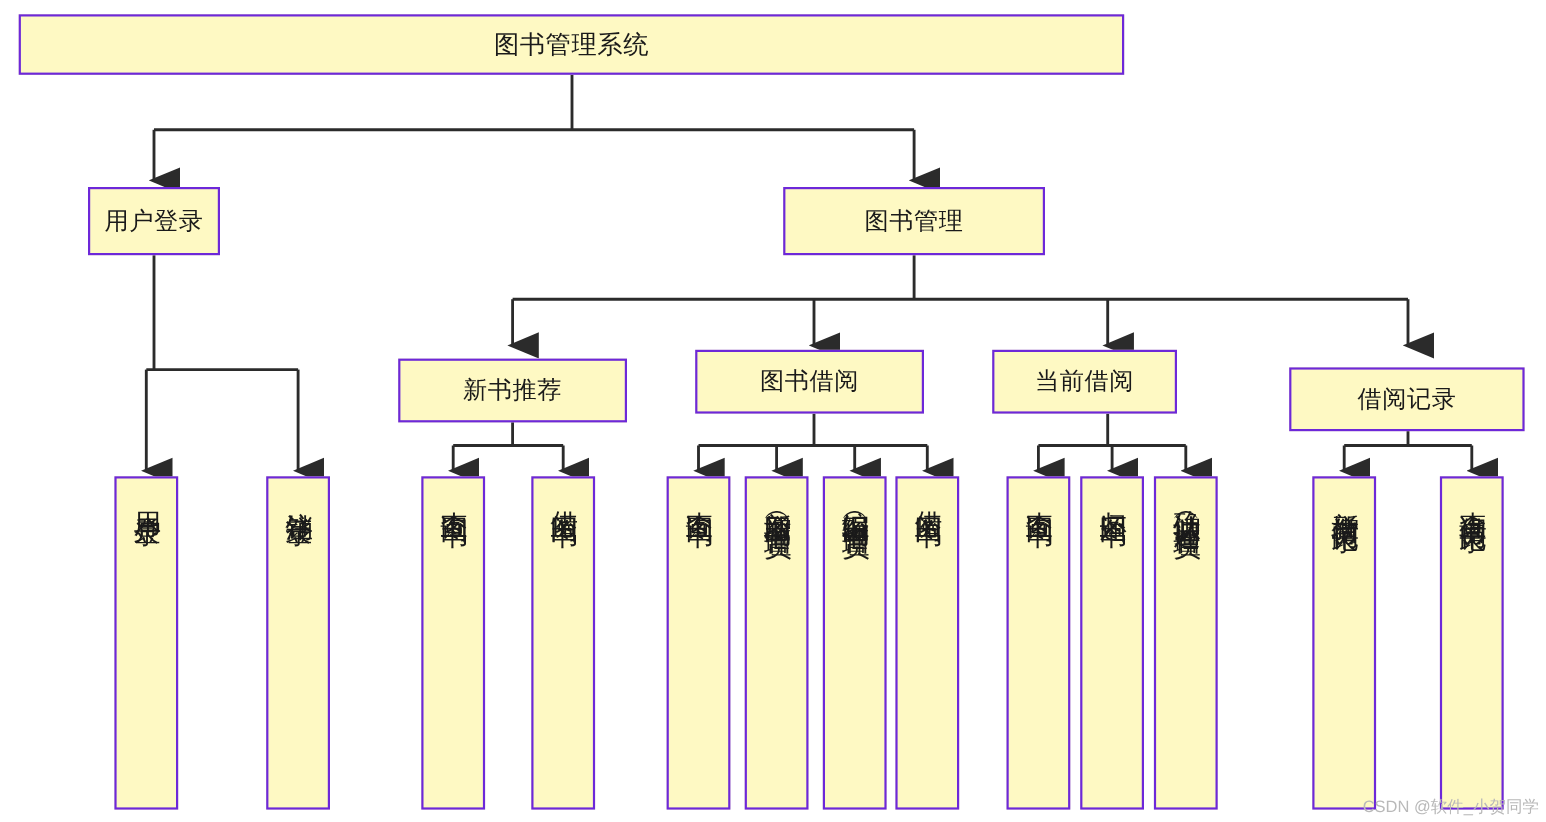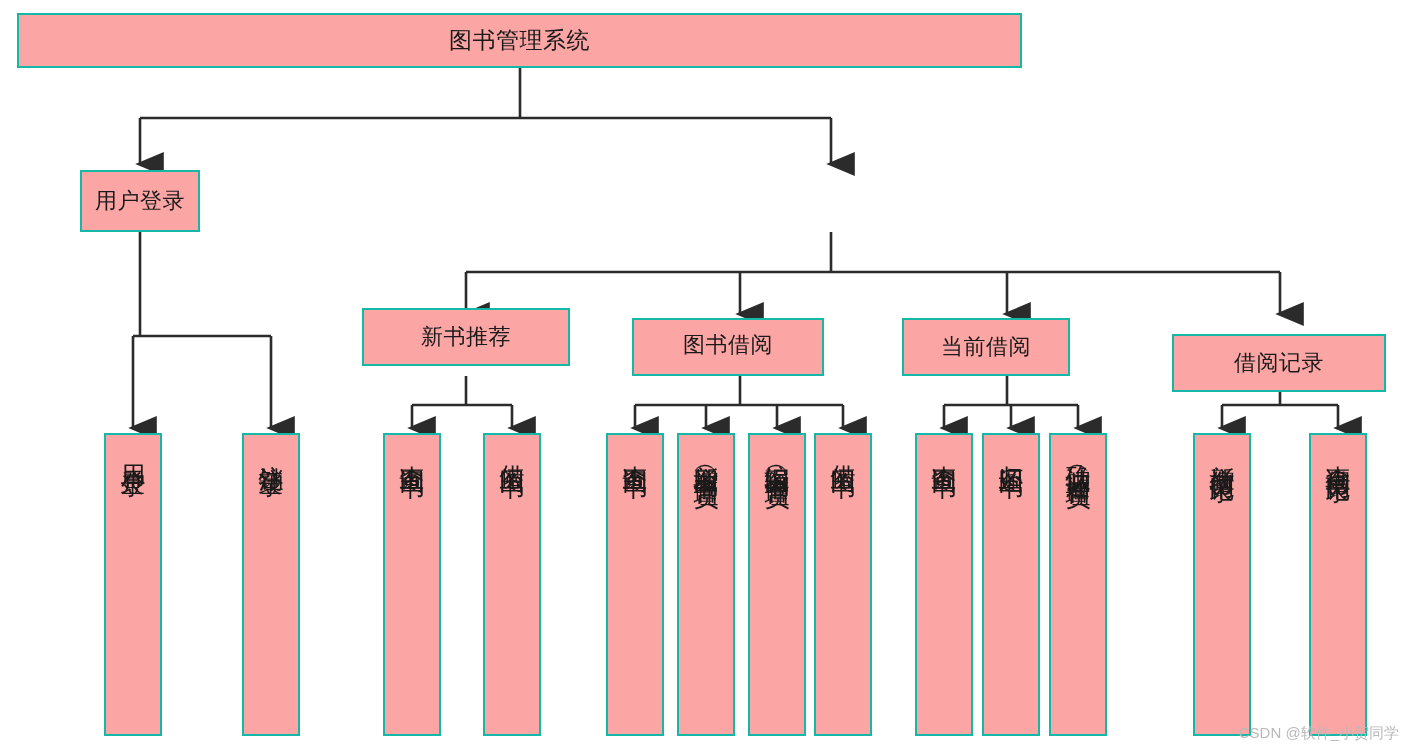--- a/index.html
+++ b/index.html
@@ -8,22 +8,22 @@
     background:#ffffff;
     font-family:"Liberation Sans","DejaVu Sans",sans-serif;
     overflow:hidden;
   }
   #canvas{position:relative;width:1405px;height:747px;}
   svg#wires{position:absolute;left:0;top:0;width:1405px;height:747px;}
 
   .node{
     position:absolute;
     box-sizing:border-box;
-    border:2px solid #14b8a6;
-    background:#fca5a5;
+    border:2px solid #6d28d9;
+    background:#fef9c3;
     display:flex;
     align-items:center;
     justify-content:center;
     color:#1a1a1a;
   }
   .node .lbl{
     display:block;
     text-align:center;
     line-height:1.18;
     letter-spacing:0.5px;
@@ -113,25 +113,28 @@
     </g>
   </svg>
 
   <div class="node horiz root" style="left:17px;top:13px;width:1005px;height:55px;">
     <span class="lbl">图书管理系统</span>
   </div>
 
   <div class="node horiz" style="left:80px;top:170px;width:120px;height:62px;">
     <span class="lbl">用户登录</span>
   </div>
+  <div class="node horiz" style="left:712px;top:170px;width:238px;height:62px;">
+    <span class="lbl">图书管理</span>
+  </div>
 
-  <div class="node horiz" style="left:362px;top:308px;width:208px;height:58px;align-items:center;">
+  <div class="node horiz" style="left:362px;top:326px;width:208px;height:58px;align-items:center;">
     <span class="lbl">新书推荐</span>
   </div>
-  <div class="node horiz" style="left:632px;top:318px;width:192px;height:58px;font-family:Liberation Mono, monospace;">
+  <div class="node horiz" style="left:632px;top:318px;width:208px;height:58px;">
     <span class="lbl">图书借阅</span>
   </div>
   <div class="node horiz" style="left:902px;top:318px;width:168px;height:58px;">
     <span class="lbl">当前借阅</span>
   </div>
   <div class="node horiz" style="left:1172px;top:318px;width:214px;height:58px;margin-top:16px;">
     <span class="lbl">借阅记录</span>
   </div>
 
   <div class="node vert" style="left:104px;top:433px;width:58px;height:303px;">

